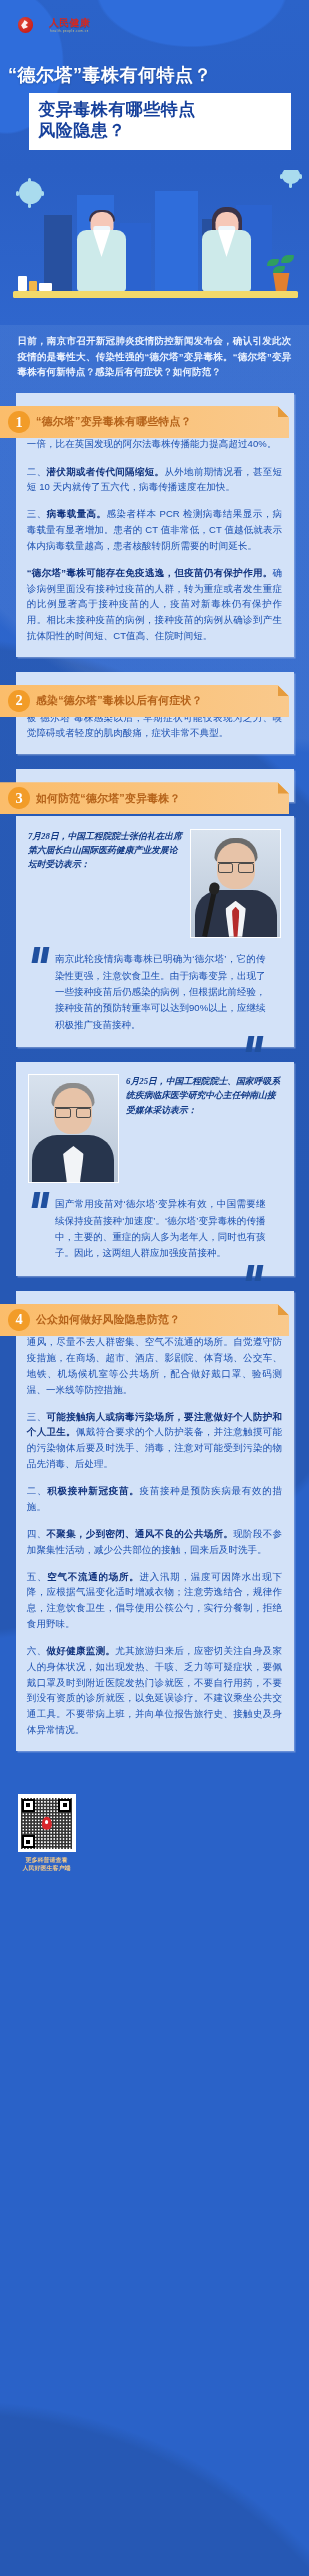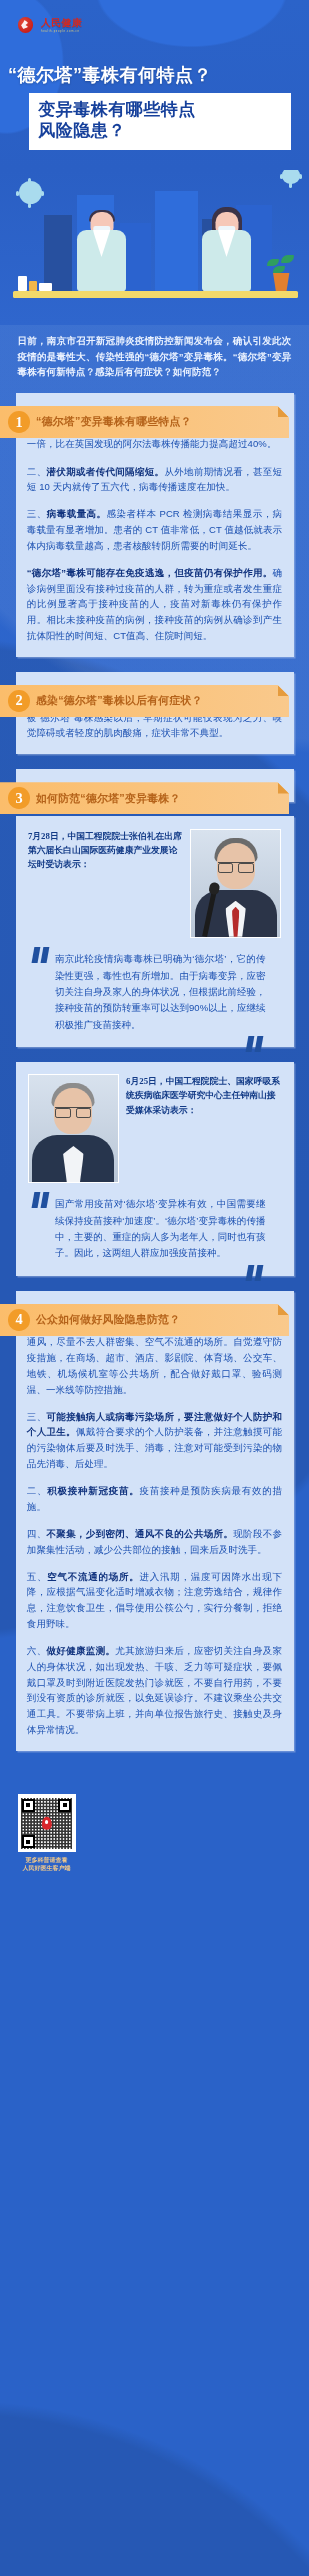--- a/index.html
+++ b/index.html
@@ -16,21 +16,21 @@
   }
   .page { width:309px; min-height:2999px; position:relative; }
 
   
   .hero { position:relative; height:170px; overflow:hidden;
     background:
       radial-gradient(ellipse 155px 93px at 62% -6%, #2f6ddb 0 60%, transparent 62%),
       radial-gradient(ellipse 93px 118px at 2% 36%, #2f6ddb 0 60%, transparent 62%),
       linear-gradient(#2b63c9,#2a5fc4);
   }
-  .logo { position:absolute; left:17.5px; top:16.5px; display:flex; align-items:center; gap:8px; }
+  .logo { position:absolute; left:17.5px; top:16.5px; display:flex; align-items:center; gap:16px;text-align:center; }
   .logo-mark { width:15.5px; height:15.5px; border-radius:50%;
     background:radial-gradient(circle at 35% 35%, #e34b3a, #c8201b 70%);
     position:relative; }
   .logo-mark:after{content:"";position:absolute;left:3.6px;top:3.1px;width:7.2px;height:8.8px;
     border-radius:50% 50% 45% 45%;background:#fff;opacity:.92;
     clip-path:polygon(48% 0,100% 30%,62% 55%,100% 78%,30% 100%,0 58%,30% 28%);}
   .logo-text { color:#d7281f; font-weight:700; font-size:9.8px; letter-spacing:0.5px;
     text-shadow:0 0.5px 0 rgba(0,0,0,.15); }
   .logo-sub { font-size:2.6px; color:#e0cf7a; letter-spacing:0.7px; display:block; margin-top:0.5px;}
 
@@ -113,21 +113,21 @@
     width:82px;height:47px;border-radius:25px 25px 0 0;background:#2b3448;}
   .ex-photo .p-shirt{position:absolute;left:50%;transform:translateX(-50%);bottom:0;
     width:20.6px;height:36px;background:#f2f4f7;clip-path:polygon(50% 0,100% 22%,82% 100%,18% 100%,0 22%);}
   .ex-photo .p-tie{position:absolute;left:50%;transform:translateX(-50%);bottom:0;
     width:7.7px;height:30px;background:#b52b2b;clip-path:polygon(50% 0,100% 14%,74% 100%,26% 100%,0 14%);}
   .ex-photo .p-mic{position:absolute;left:15.5px;bottom:0;width:4.6px;height:47px;background:#1b1b1b;
     transform:rotate(12deg);}
   .ex-photo .p-mic:before{content:"";position:absolute;top:-8.2px;left:-2.6px;width:9.8px;height:12.4px;
     border-radius:4.6px;background:#222;}
   .ex-meta { color:#123a86; font-size:8.8px; line-height:1.62; font-weight:600;
-    font-family:"Liberation Serif","DejaVu Serif",serif;}
+    font-family:"Liberation Serif","DejaVu Serif",serif;font-style:italic;}
   .quote { margin-top:13.4px; position:relative; padding:0 15.5px 0 27px; }
   .qmark { position:absolute; font-size:0; }
   .qmark i { display:inline-block; width:6.2px; height:15.5px; background:#20509f;
     transform:skewX(-10deg); margin-right:3.1px; }
   .qm-open { left:5.2px; top:-4.1px; position:absolute; }
   .qm-close { position:relative; float:right; margin-top:3.1px; }
   .q-text { color:#1a4fb0; font-size:9.5px; line-height:1.72; text-align:justify;}
 
   
   .footer { padding:29px 17.5px 20.6px; display:flex; align-items:center; justify-content:space-between; gap:7.2px;}
@@ -255,21 +255,21 @@
           <div class="p-glass"></div>
         <div class="p-body"></div>
           <div class="p-shirt"></div>
           <div class="p-tie"></div>
           <div class="p-mic"></div>
       </div>
       <div class="ex-meta">7月28日，中国工程院院士张伯礼在出席第六届长白山国际医药健康产业发展论坛时受访表示：</div>
     </div>
     <div class="quote">
       <span class="qmark qm-open"><i></i><i></i></span>
-      <div class="q-text">南京此轮疫情病毒毒株已明确为‘德尔塔’，它的传染性更强，毒性也有所增加。由于病毒变异，应密切关注自身及家人的身体状况，但根据此前经验，接种疫苗的预防转重率可以达到90%以上，应继续积极推广疫苗接种。</div>
+      <div class="q-text">南京此轮疫情病毒毒株已明确为‘德尔塔’，它的传染性更强，注意饮食卫生。由于病毒变异，出现了一些接种疫苗后仍感染的病例，但根据此前经验，接种疫苗的预防转重率可以达到90%以上，应继续积极推广疫苗接种。</div>
       <span class="qmark qm-close"><i></i><i></i></span>
     </div>
   </div>
 
   <div class="expert">
     <div class="ex-top">
       <div class="ex-photo">
         <div class="p-hair" style="background:#8c8c8c;"></div>
           <div class="p-head"></div>
           <div class="p-glass"></div>

